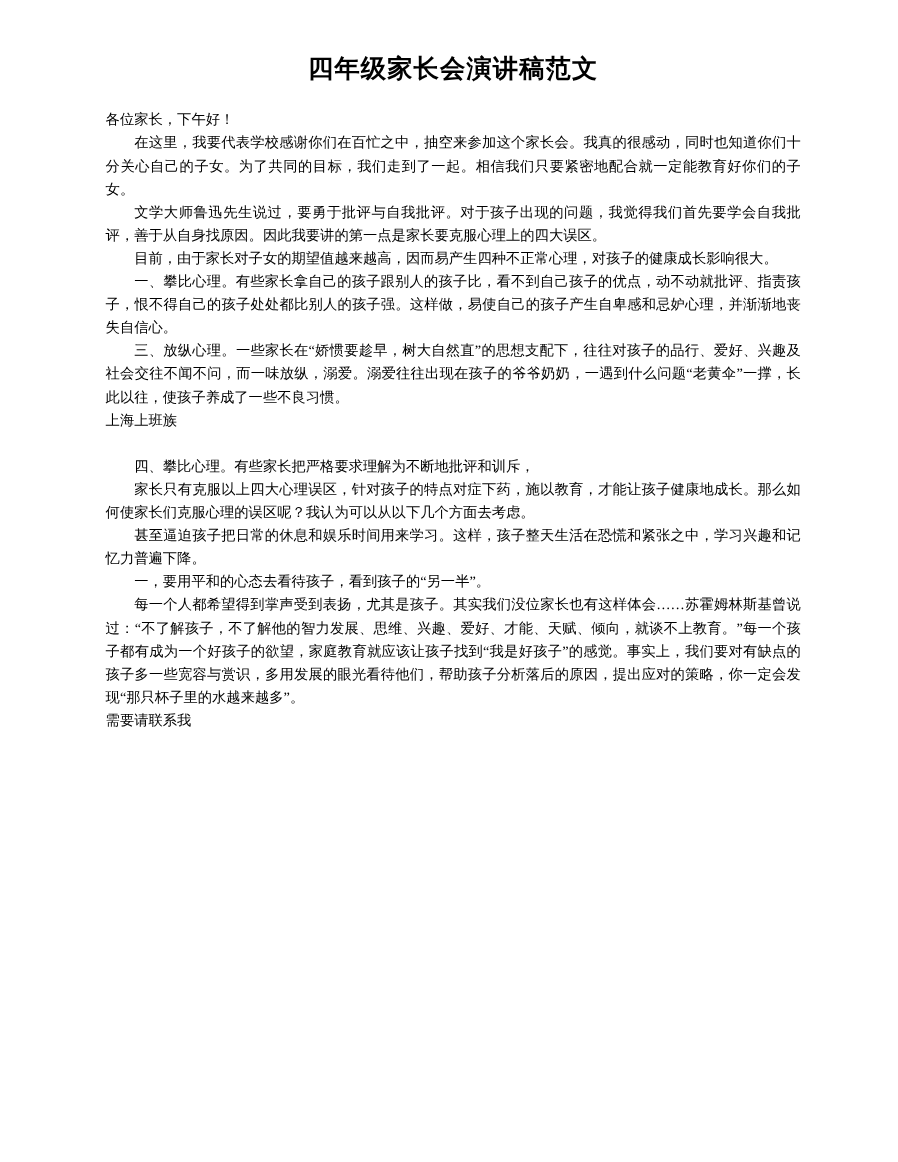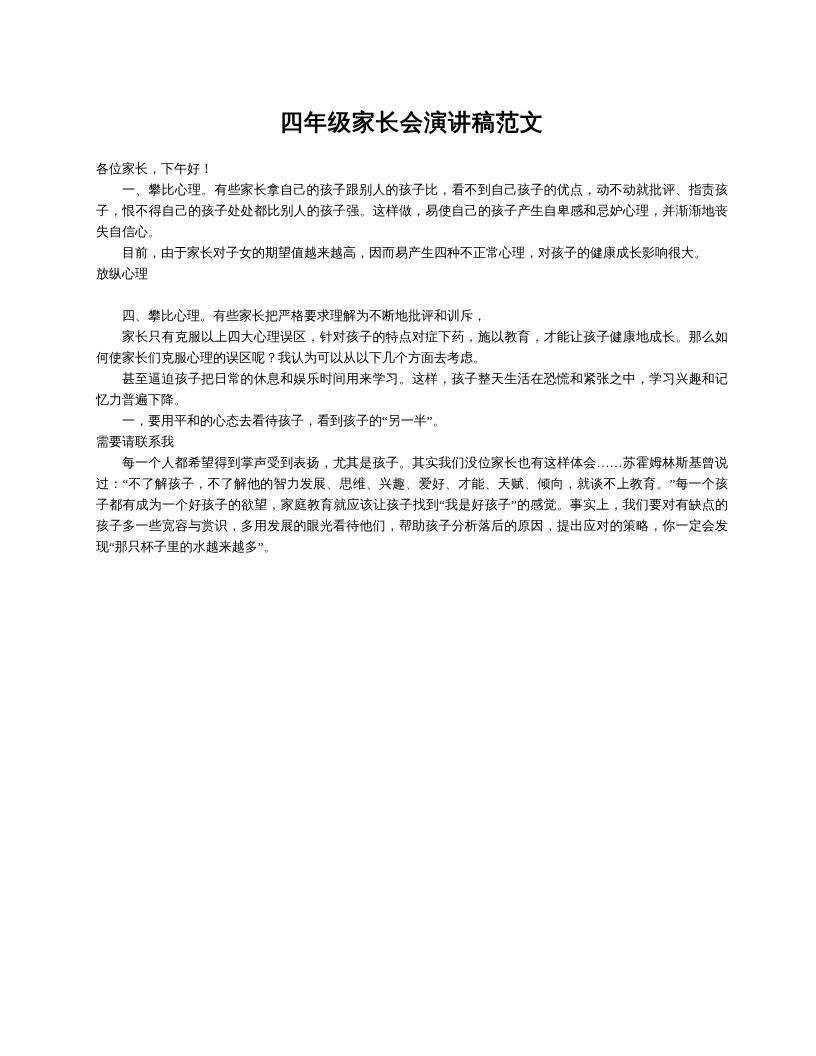--- a/index.html
+++ b/index.html
@@ -4,21 +4,21 @@
 <style>
   html, body {
     margin: 0;
     padding: 0;
     background: #ffffff;
   }
   .page {
     width: 816px;
     height: 1056px;
     box-sizing: border-box;
-    padding: 104px 88px 0 96px;
+    padding: 44px 88px 0 96px;
     background: #ffffff;
     color: #000000;
     font-family: "Liberation Serif", "DejaVu Serif", serif;
     overflow: hidden;
   }
   .doc-title {
     margin: 5px 0 21px 0;
     font-size: 23px;
     line-height: 28px;
     font-weight: bold;
@@ -40,24 +40,27 @@
     min-height: 21px;
   }
 </style>
 </head>
 <body>
 
 <div class="page">
   <h1 class="doc-title">四年级家长会演讲稿范文</h1>
   <div class="doc-body">
       <p class="para">各位家长，下午好！</p>
+      <p class="para indent">在这里，我要代表学校感谢你们在百忙之中，抽空来参加这个家长会。我真的很感动，同时也知道你们十分关心自己的子女。为了共同的目标，我们走到了一起。相信我们只要紧密地配合就一定能教育好你们的子女。</p>
+      <p class="para indent">文学大师鲁迅先生说过，要勇于批评与自我批评。对于孩子出现的问题，我觉得我们首先要学会自我批评，善于从自身找原因。因此我要讲的第一点是家长要克服心理上的四大误区。</p>
+      <p class="para indent">目前，由于家长对子女的期望值越来越高，因而易产生四种不正常心理，对孩子的健康成长影响很大。</p>
       <p class="para indent">一、攀比心理。有些家长拿自己的孩子跟别人的孩子比，看不到自己孩子的优点，动不动就批评、指责孩子，恨不得自己的孩子处处都比别人的孩子强。这样做，易使自己的孩子产生自卑感和忌妒心理，并渐渐地丧失自信心。</p>
-      <p class="para indent">目前，由于家长对子女的期望值越来越高，因而易产生四种不正常心理，对孩子的健康成长影响很大。</p>
-      <p class="para">放纵心理</p>
+      <p class="para indent">三、放纵心理。一些家长在“娇惯要趁早，树大自然直”的思想支配下，往往对孩子的品行、爱好、兴趣及社会交往不闻不问，而一味放纵，溺爱。溺爱往往出现在孩子的爷爷奶奶，一遇到什么问题“老黄伞”一撑，长此以往，使孩子养成了一些不良习惯。</p>
+      <p class="para">上海上班族</p>
       <p class="para blank">&nbsp;</p>
       <p class="para indent">四、攀比心理。有些家长把严格要求理解为不断地批评和训斥，</p>
       <p class="para indent">家长只有克服以上四大心理误区，针对孩子的特点对症下药，施以教育，才能让孩子健康地成长。那么如何使家长们克服心理的误区呢？我认为可以从以下几个方面去考虑。</p>
       <p class="para indent">甚至逼迫孩子把日常的休息和娱乐时间用来学习。这样，孩子整天生活在恐慌和紧张之中，学习兴趣和记忆力普遍下降。</p>
       <p class="para indent">一，要用平和的心态去看待孩子，看到孩子的“另一半”。</p>
+      <p class="para indent">每一个人都希望得到掌声受到表扬，尤其是孩子。其实我们没位家长也有这样体会……苏霍姆林斯基曾说过：“不了解孩子，不了解他的智力发展、思维、兴趣、爱好、才能、天赋、倾向，就谈不上教育。”每一个孩子都有成为一个好孩子的欲望，家庭教育就应该让孩子找到“我是好孩子”的感觉。事实上，我们要对有缺点的孩子多一些宽容与赏识，多用发展的眼光看待他们，帮助孩子分析落后的原因，提出应对的策略，你一定会发现“那只杯子里的水越来越多”。</p>
       <p class="para">需要请联系我</p>
-      <p class="para indent">每一个人都希望得到掌声受到表扬，尤其是孩子。其实我们没位家长也有这样体会……苏霍姆林斯基曾说过：“不了解孩子，不了解他的智力发展、思维、兴趣、爱好、才能、天赋、倾向，就谈不上教育。”每一个孩子都有成为一个好孩子的欲望，家庭教育就应该让孩子找到“我是好孩子”的感觉。事实上，我们要对有缺点的孩子多一些宽容与赏识，多用发展的眼光看待他们，帮助孩子分析落后的原因，提出应对的策略，你一定会发现“那只杯子里的水越来越多”。</p>
     </div>
 </div>
 
 </body></html>

